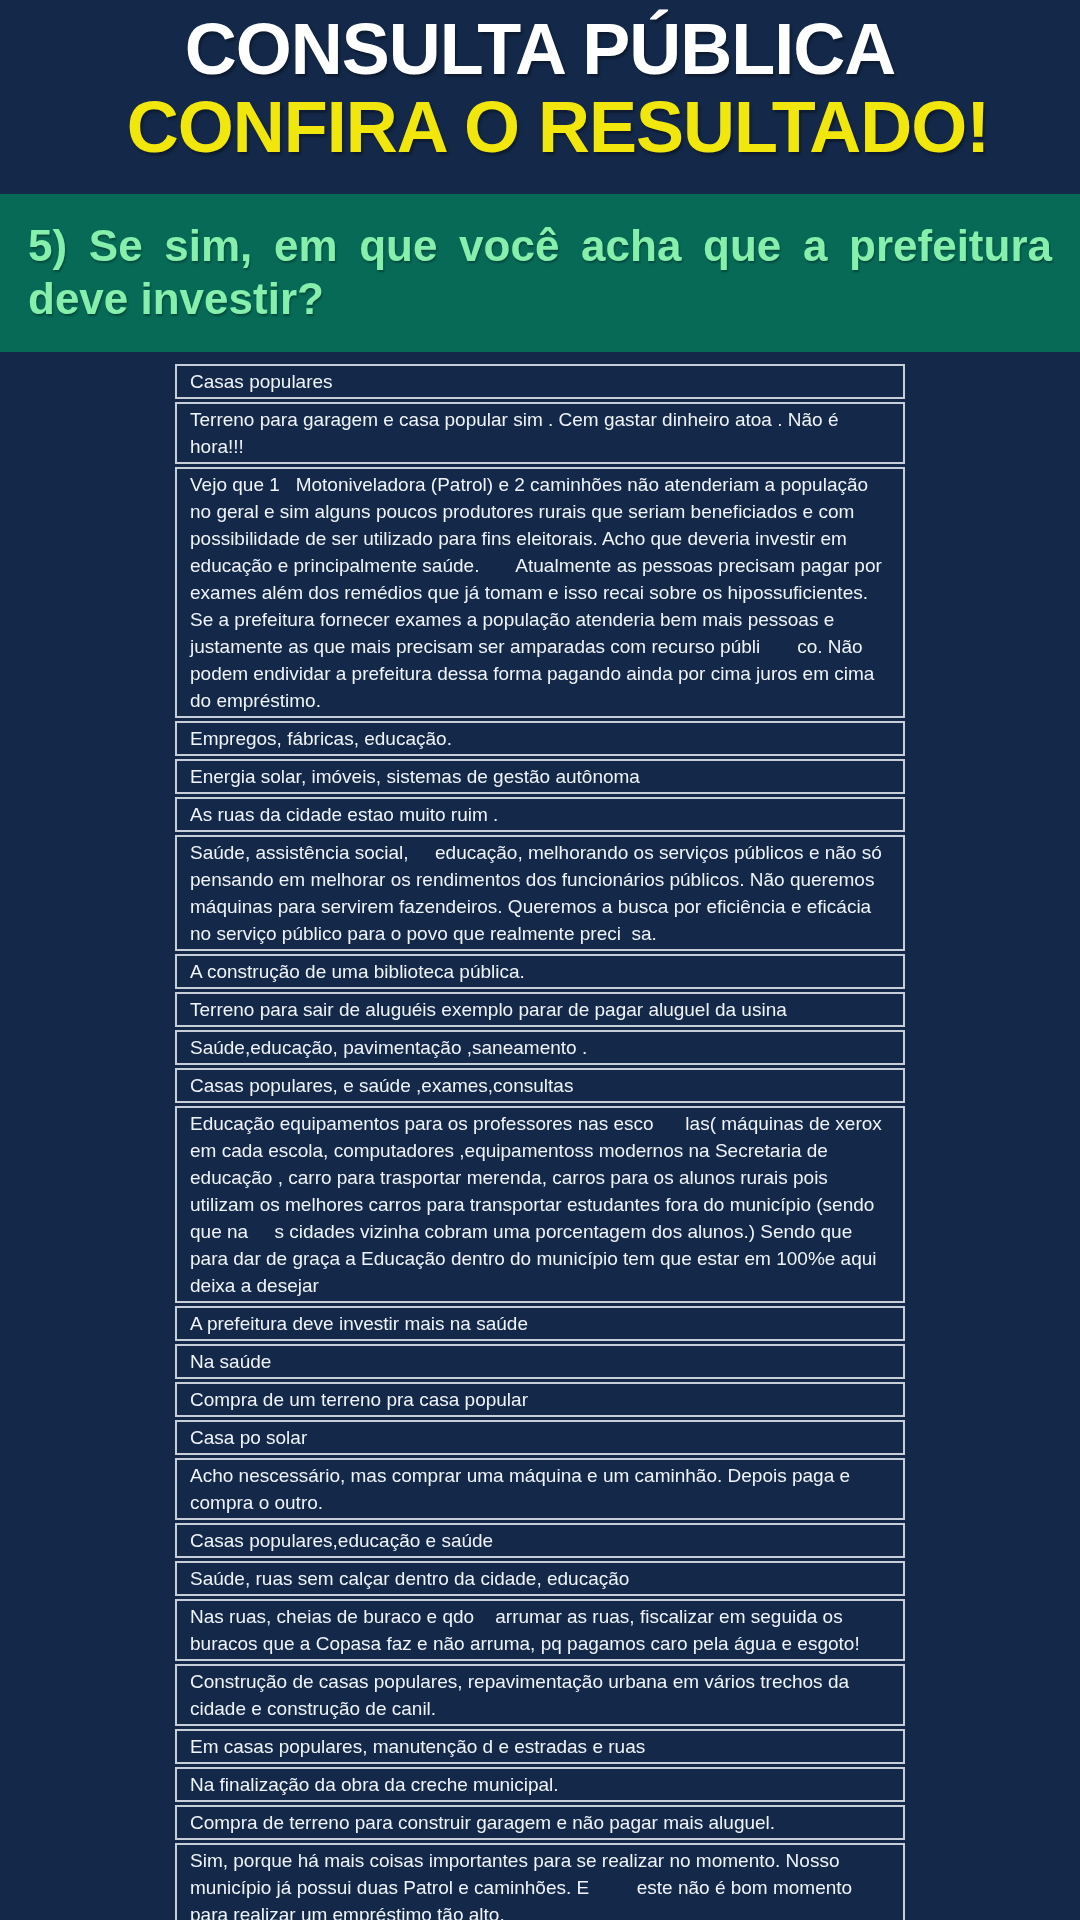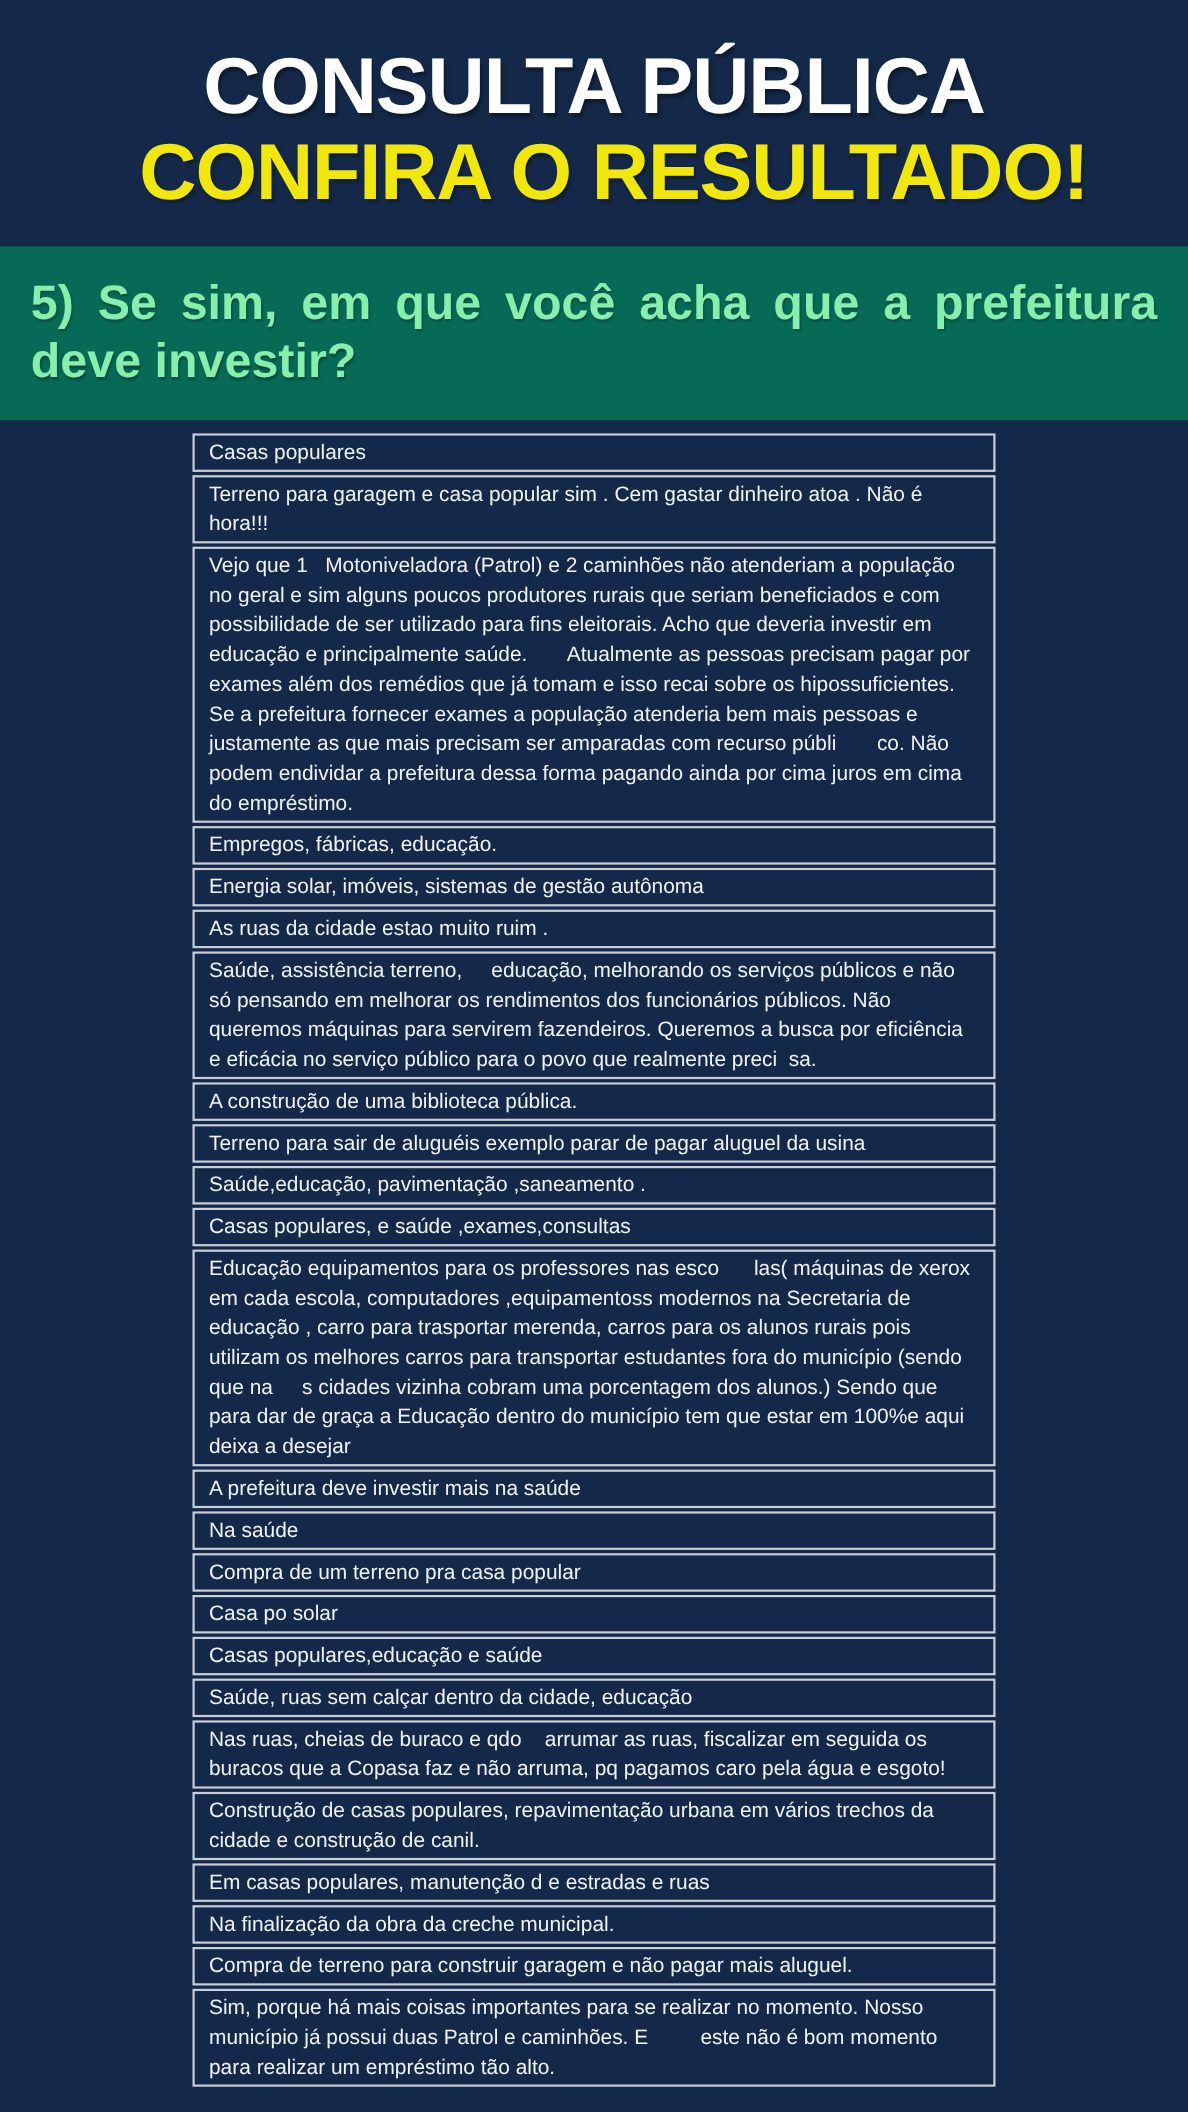--- a/index.html
+++ b/index.html
@@ -10,21 +10,21 @@
     --text:#f0f4f8;
   }
   *{margin:0;padding:0;box-sizing:border-box;}
   html,body{width:1080px;}
   body{
     width:1080px;height:1920px;overflow:hidden;
     background:var(--navy);
     font-family:"Liberation Sans", sans-serif;
   }
   .header{
-    padding:40px 0 28px 0;
+    padding:10px 0 28px 0;
     text-align:center;
     border-radius:18px;
   }
   .page-title{
     color:#ffffff;
     font-size:72px;
     font-weight:700;
     letter-spacing:-1px;
     line-height:78px;
     text-shadow:2px 3px 3px rgba(0,0,0,0.35);
@@ -82,30 +82,31 @@
   <div class="q-line">deve investir?</div>
 </section>
 
 <main class="responses">
     <div class="response-box">Casas populares</div>
     <div class="response-box">Terreno para garagem e casa popular sim . Cem gastar dinheiro atoa . Não é hora!!!</div>
     <div class="response-box">Vejo que 1   Motoniveladora (Patrol) e 2 caminhões não atenderiam a população no geral e sim alguns poucos produtores rurais que seriam beneficiados e com possibilidade de ser utilizado para fins eleitorais. Acho que deveria investir em educação e principalmente saúde.       Atualmente as pessoas precisam pagar por exames além dos remédios que já tomam e isso recai sobre os hipossuficientes. Se a prefeitura fornecer exames a população atenderia bem mais pessoas e justamente as que mais precisam ser amparadas com recurso públi       co. Não podem endividar a prefeitura dessa forma pagando ainda por cima juros em cima do empréstimo.</div>
     <div class="response-box">Empregos, fábricas, educação.</div>
     <div class="response-box">Energia solar, imóveis, sistemas de gestão autônoma</div>
     <div class="response-box">As ruas da cidade estao muito ruim .</div>
-    <div class="response-box">Saúde, assistência terreno,     educação, melhorando os serviços públicos e não só pensando em melhorar os rendimentos dos funcionários públicos. Não queremos máquinas para servirem fazendeiros. Queremos a busca por eficiência e eficácia no serviço público para o povo que realmente preci  sa.</div>
+    <div class="response-box">Saúde, assistência social,     educação, melhorando os serviços públicos e não só pensando em melhorar os rendimentos dos funcionários públicos. Não queremos máquinas para servirem fazendeiros. Queremos a busca por eficiência e eficácia no serviço público para o povo que realmente preci  sa.</div>
     <div class="response-box">A construção de uma biblioteca pública.</div>
     <div class="response-box">Terreno para sair de aluguéis exemplo parar de pagar aluguel da usina</div>
     <div class="response-box">Saúde,educação, pavimentação ,saneamento .</div>
     <div class="response-box">Casas populares, e saúde ,exames,consultas</div>
     <div class="response-box">Educação equipamentos para os professores nas esco      las( máquinas de xerox em cada escola, computadores ,equipamentoss modernos na Secretaria de educação , carro para trasportar merenda, carros para os alunos rurais pois utilizam os melhores carros para transportar estudantes fora do município (sendo que na     s cidades vizinha cobram uma porcentagem dos alunos.) Sendo que para dar de graça a Educação dentro do município tem que estar em 100%e aqui deixa a desejar</div>
     <div class="response-box">A prefeitura deve investir mais na saúde</div>
     <div class="response-box">Na saúde</div>
     <div class="response-box">Compra de um terreno pra casa popular</div>
     <div class="response-box">Casa po solar</div>
+    <div class="response-box">Acho nescessário, mas comprar uma máquina e um caminhão. Depois paga e compra o outro.</div>
     <div class="response-box">Casas populares,educação e saúde</div>
     <div class="response-box">Saúde, ruas sem calçar dentro da cidade, educação</div>
     <div class="response-box">Nas ruas, cheias de buraco e qdo    arrumar as ruas, fiscalizar em seguida os buracos que a Copasa faz e não arruma, pq pagamos caro pela água e esgoto!</div>
     <div class="response-box">Construção de casas populares, repavimentação urbana em vários trechos da cidade e construção de canil.</div>
     <div class="response-box">Em casas populares, manutenção d e estradas e ruas</div>
     <div class="response-box">Na finalização da obra da creche municipal.</div>
     <div class="response-box">Compra de terreno para construir garagem e não pagar mais aluguel.</div>
     <div class="response-box">Sim, porque há mais coisas importantes para se realizar no momento. Nosso município já possui duas Patrol e caminhões. E         este não é bom momento para realizar um empréstimo tão alto.</div>
   </main>
 

